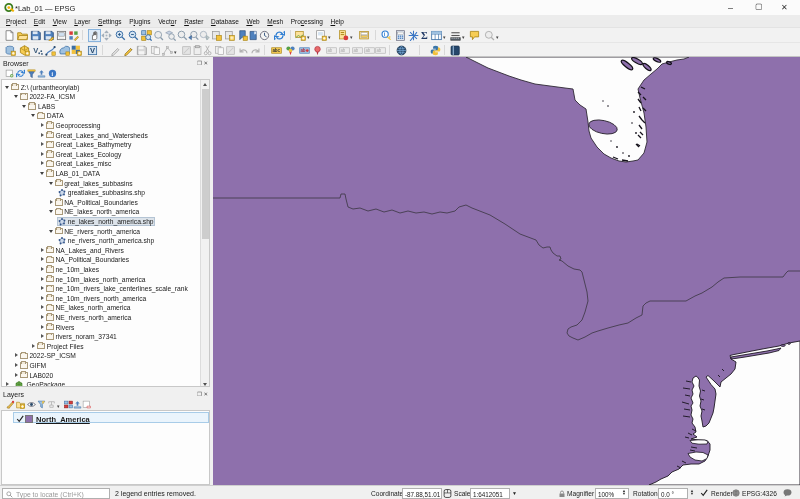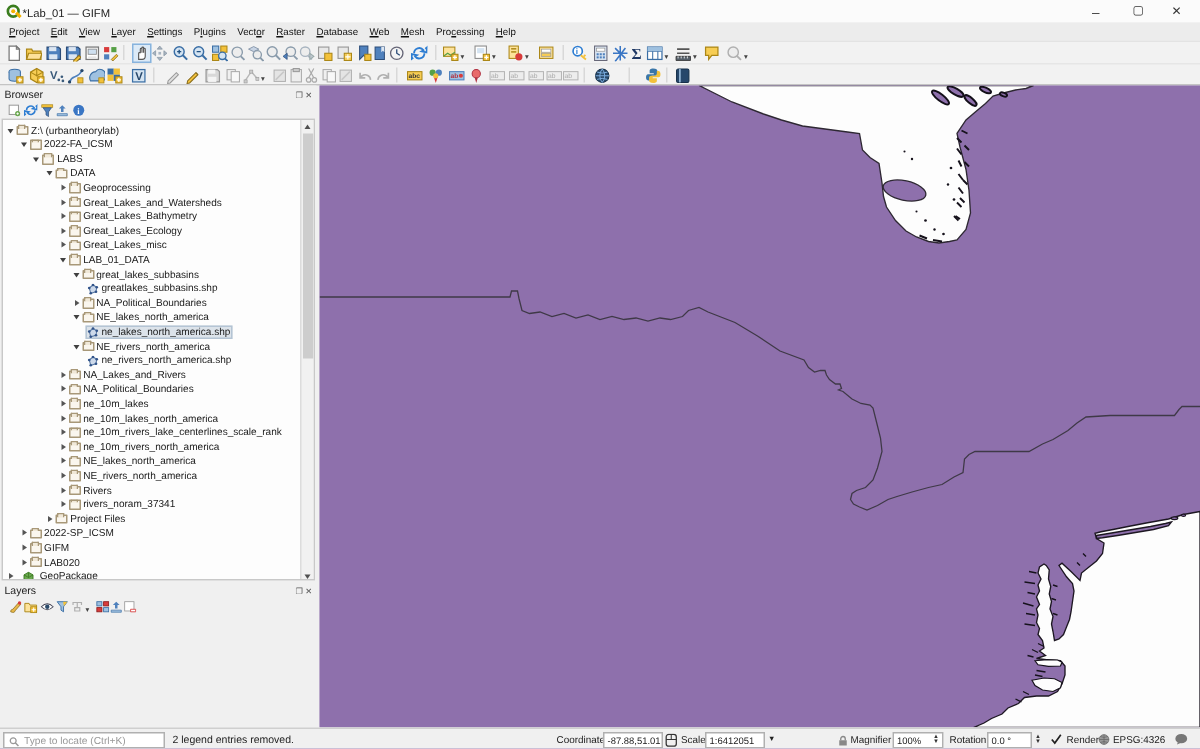--- a/index.html
+++ b/index.html
@@ -34,21 +34,21 @@
 .slbl{position:absolute;top:3.8px;color:#222;font-size:6.6px;}
 .spin{position:absolute;font-size:4px;color:#333;line-height:3px;}
 </style></head>
 <body>
 <div id="titlebar">
   <svg class="abs" style="left:4px;top:2px" width="11" height="11" viewBox="0 0 16 16">
     <circle cx="7" cy="8" r="5.2" fill="none" stroke="#3b7d1e" stroke-width="2.6"></circle>
     <rect x="9" y="10" width="6" height="3" fill="#f3b200" transform="rotate(45 12 11.5)"></rect>
     <circle cx="7" cy="8" r="2" fill="#f3b200"></circle>
   </svg>
-  <span id="titletext">*Lab_01 — GIFM</span>
+  <span id="titletext">*Lab_01 — EPSG</span>
   <span class="abs" style="left:728px;top:3px;color:#333;font-size:9px">–</span>
   <span class="abs" style="left:755px;top:2px;color:#333;font-size:8px">▢</span>
   <span class="abs" style="left:781px;top:3px;color:#333;font-size:8px">✕</span>
 </div>
 <div id="menubar">
   <span><u>P</u>roject</span>
     <span><u>E</u>dit</span>
     <span><u>V</u>iew</span>
     <span><u>L</u>ayer</span>
     <span><u>S</u>ettings</span>
@@ -638,20 +638,29 @@
         </svg>
         <svg class="ic" style="left:71px;top:0px;width:9px;height:9px;" viewBox="0 0 16 16">
           <path d="M8,2 l4,4 h-2.5 v4 h-3 v-4 h-2.5 z" fill="#4f81bd"></path>
           <path d="M2,12 h12 v2.5 h-12 z" fill="#9fc1e0" stroke="#3a6ea5" stroke-width="0.8"></path>
         </svg>
         <svg class="ic" style="left:80px;top:0px;width:9px;height:9px;" viewBox="0 0 16 16">
           <rect x="2" y="2" width="11" height="11" fill="#fff" stroke="#999"></rect>
           <path d="M9,11 h6 v3 h-6 z" fill="#fff" stroke="#d83b3b" stroke-width="1"></path>
         </svg>
       </div>
+    <div id="llist">
+      <div class="abs" style="left:11px;top:1px;width:196px;height:11px;background:#eaf4fc;border:1px solid #a8cce8;">
+        <svg class="abs" style="left:2px;top:1.5px" width="8" height="8" viewBox="0 0 10 10">
+            <path d="M1.5 5 L4 8 L9 1" fill="none" stroke="#222" stroke-width="1.4"></path>
+          </svg>
+        <div class="abs" style="left:11px;top:1.5px;width:8px;height:8px;background:#8e70ac;border:0.5px solid #777;"></div>
+        <span class="abs" style="left:22px;top:1.5px;font-size:7.5px;font-weight:bold;text-decoration:underline;">North_America</span>
+      </div>
+    </div>
   </div>
 </div>
 <div id="canvas">
     <svg width="587" height="428" viewBox="0 0 587 428">
 <rect x="0" y="0" width="587" height="428" fill="#8e70ac"></rect>
 <path d="M253,0 L275,11 296,19 308,23 322,27 337,29 352,31 360,32 362,43 367,48 373,52 375,65 376,74 378,81 384,90 391,97 398,101 406,104 413,105 420,104 425,103 431,96 434,85 433,70 431,56 427,41 425,32 431,23 438,17 444,12 449,7 456,5 464,3 471,2 476,0 Z" fill="#fdfdfd" stroke="#2e2833" stroke-width="0.9"></path>
 <ellipse cx="390" cy="70" rx="14.5" ry="6.5" fill="#8e70ac" stroke="#2e2833" stroke-width="0.9" transform="rotate(12 390 70)"></ellipse>
 <g fill="#8e70ac" stroke="#14101a" stroke-width="1.3">
 <ellipse cx="414" cy="8" rx="7" ry="2.2" transform="rotate(38 414 8)"></ellipse>
 <ellipse cx="424" cy="4" rx="6" ry="2" transform="rotate(30 424 4)"></ellipse>

